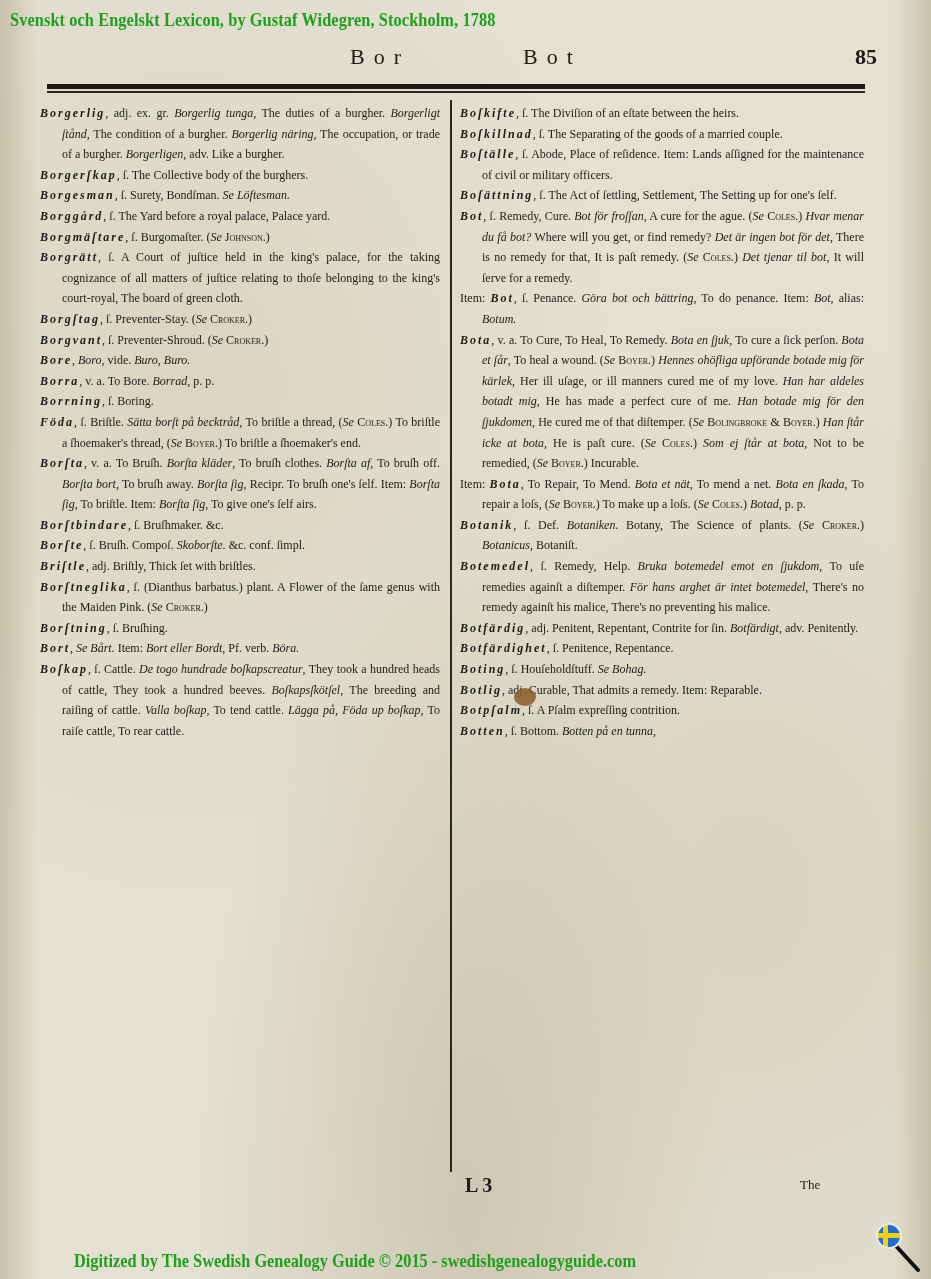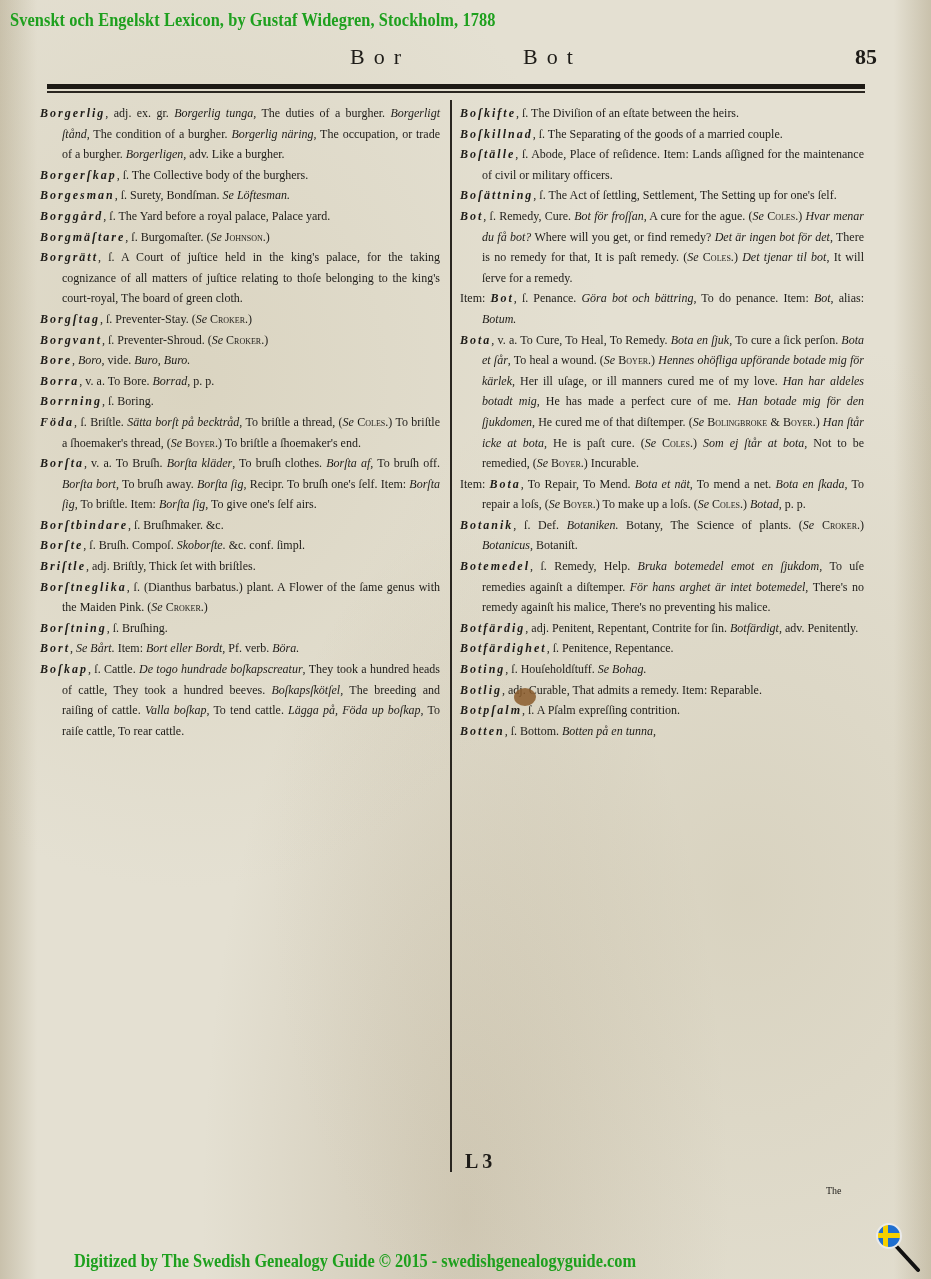--- a/index.html
+++ b/index.html
@@ -29,22 +29,22 @@
   .rule-thick { position:absolute; left:47px; top:84px; width:818px; height:5px; background:#1d1a15; }
   .rule-thin { position:absolute; left:47px; top:91px; width:818px; height:2px; background:#2a2620; }
   .col-rule { position:absolute; left:450px; top:100px; width:2px; height:1072px; background:#2a2620; }
   .col { position:absolute; top:103px; width:400px; font-size:12px; line-height:20.6px; }
   .col.left { left:40px; }
   .col.right { left:460px; width:404px; }
   .entry { text-indent:-22px; padding-left:22px; margin:0; text-align:justify; }
   .hw { font-style:italic; font-weight:bold; letter-spacing:2px; }
   .it { font-style:italic; }
   .sc { font-variant:small-caps; }
-  .signature { position:absolute; left:465px; top:1150px; font-size:20px; font-weight:bold; }
-  .catchword { position:absolute; left:826px; top:1177px; font-size:10px;margin-top:8px; }
+  .signature { position:absolute; left:465px; top:1174px; font-size:20px; font-weight:bold; }
+  .catchword { position:absolute; left:800px; top:1177px; font-size:13px; }
   .stain { position:absolute; left:514px; top:688px; width:22px; height:18px; border-radius:50%; background:#8a5a2a; opacity:0.85; }
   .footer {
     position:absolute; left:74px; top:1250px; font-size:19px; color:#1ea01e; font-weight:bold;
     transform:scaleX(0.86); transform-origin:left; white-space:nowrap;
   }
   .logo { position:absolute; left:874px; top:1222px; width:50px; height:52px; }
 </style>
 </head>
 <body>
 

